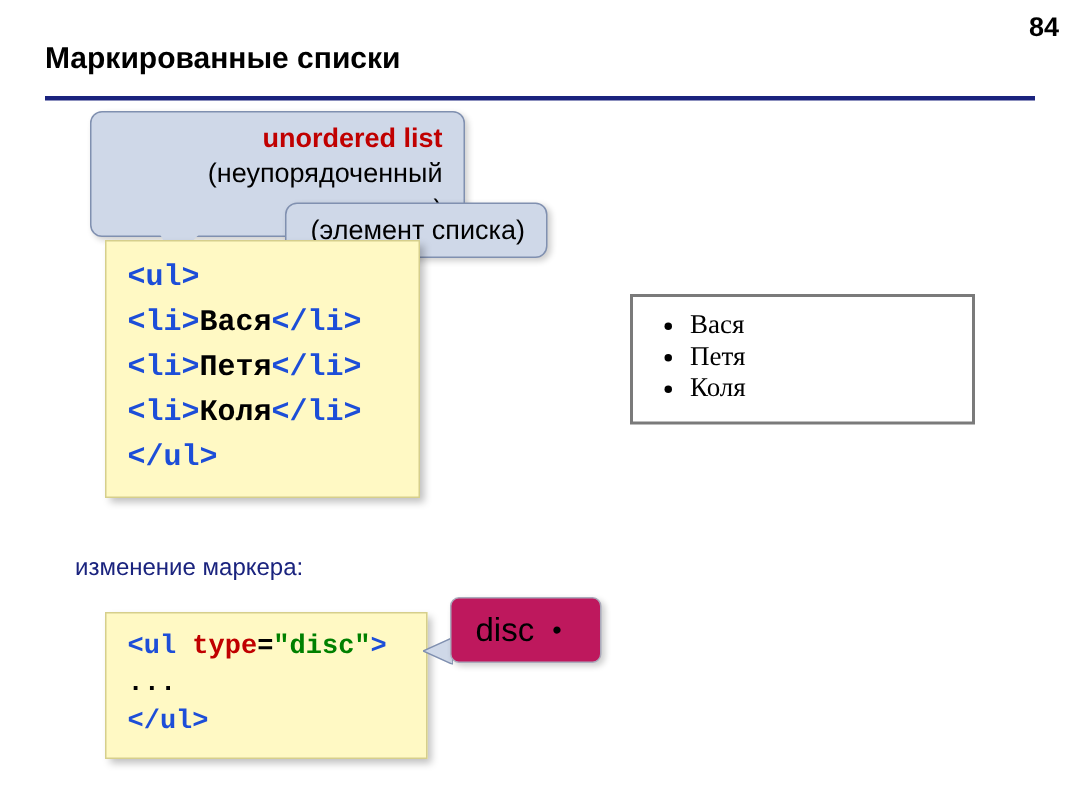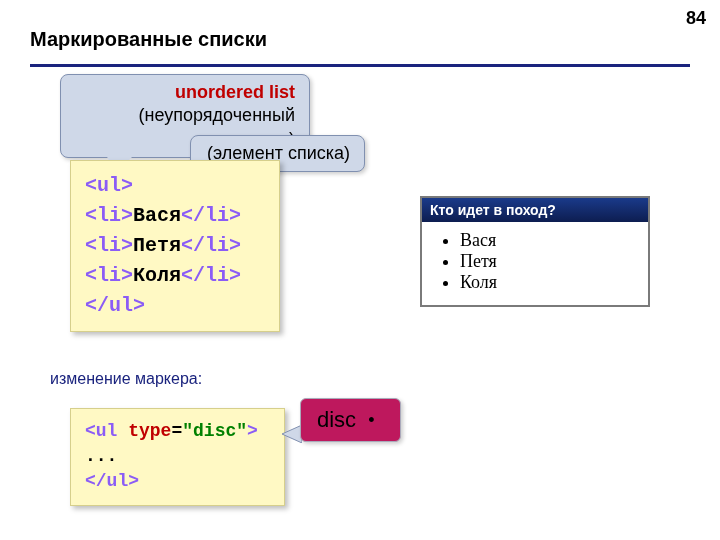--- a/index.html
+++ b/index.html
@@ -57,21 +57,21 @@
     background: #fff9c4;
     border: 1px solid #d6cf8c;
     box-shadow: 3px 3px 5px rgba(0,0,0,0.25);
     font-family: "Courier New", monospace;
     font-size: 20px;
     font-weight: bold;
     padding: 10px 14px;
     line-height: 1.5;
     white-space: pre;
   }
-  .codebox .tag { color: #8b5cf6; }
+  .codebox .tag { color: #1d4ed8; }
   .codebox .attr { color: #c00000; }
   .codebox .val { color: #008000; }
   .codebox .txt { color: #000; }
   .browser {
     position: absolute;
     border: 2px solid #7a7a7a;
     background: #fff;
     width: 230px;
   }
   .browser-title {
@@ -123,21 +123,20 @@
   <div class="callout-tail" style="bottom:-14px; left:-6px; border-left:6px solid transparent; border-right:20px solid transparent; border-top:16px solid #cfd8e8;"></div>
 </div>
 
 <div class="codebox" style="top:160px; left:70px; width:210px;"><span class="tag">&lt;ul&gt;</span>
 <span class="tag">&lt;li&gt;</span><span class="txt">Вася</span><span class="tag">&lt;/li&gt;</span>
 <span class="tag">&lt;li&gt;</span><span class="txt">Петя</span><span class="tag">&lt;/li&gt;</span>
 <span class="tag">&lt;li&gt;</span><span class="txt">Коля</span><span class="tag">&lt;/li&gt;</span>
 <span class="tag">&lt;/ul&gt;</span></div>
 
 <div class="browser" style="top:196px; left:420px;">
-  <div class="browser-title">Кто идет в поход?</div>
   <div class="browser-body">
     <ul>
       <li>Вася</li>
       <li>Петя</li>
       <li>Коля</li>
     </ul>
   </div>
 </div>
 
 <div class="subheading" style="top:370px; left:50px;">изменение маркера:</div>

